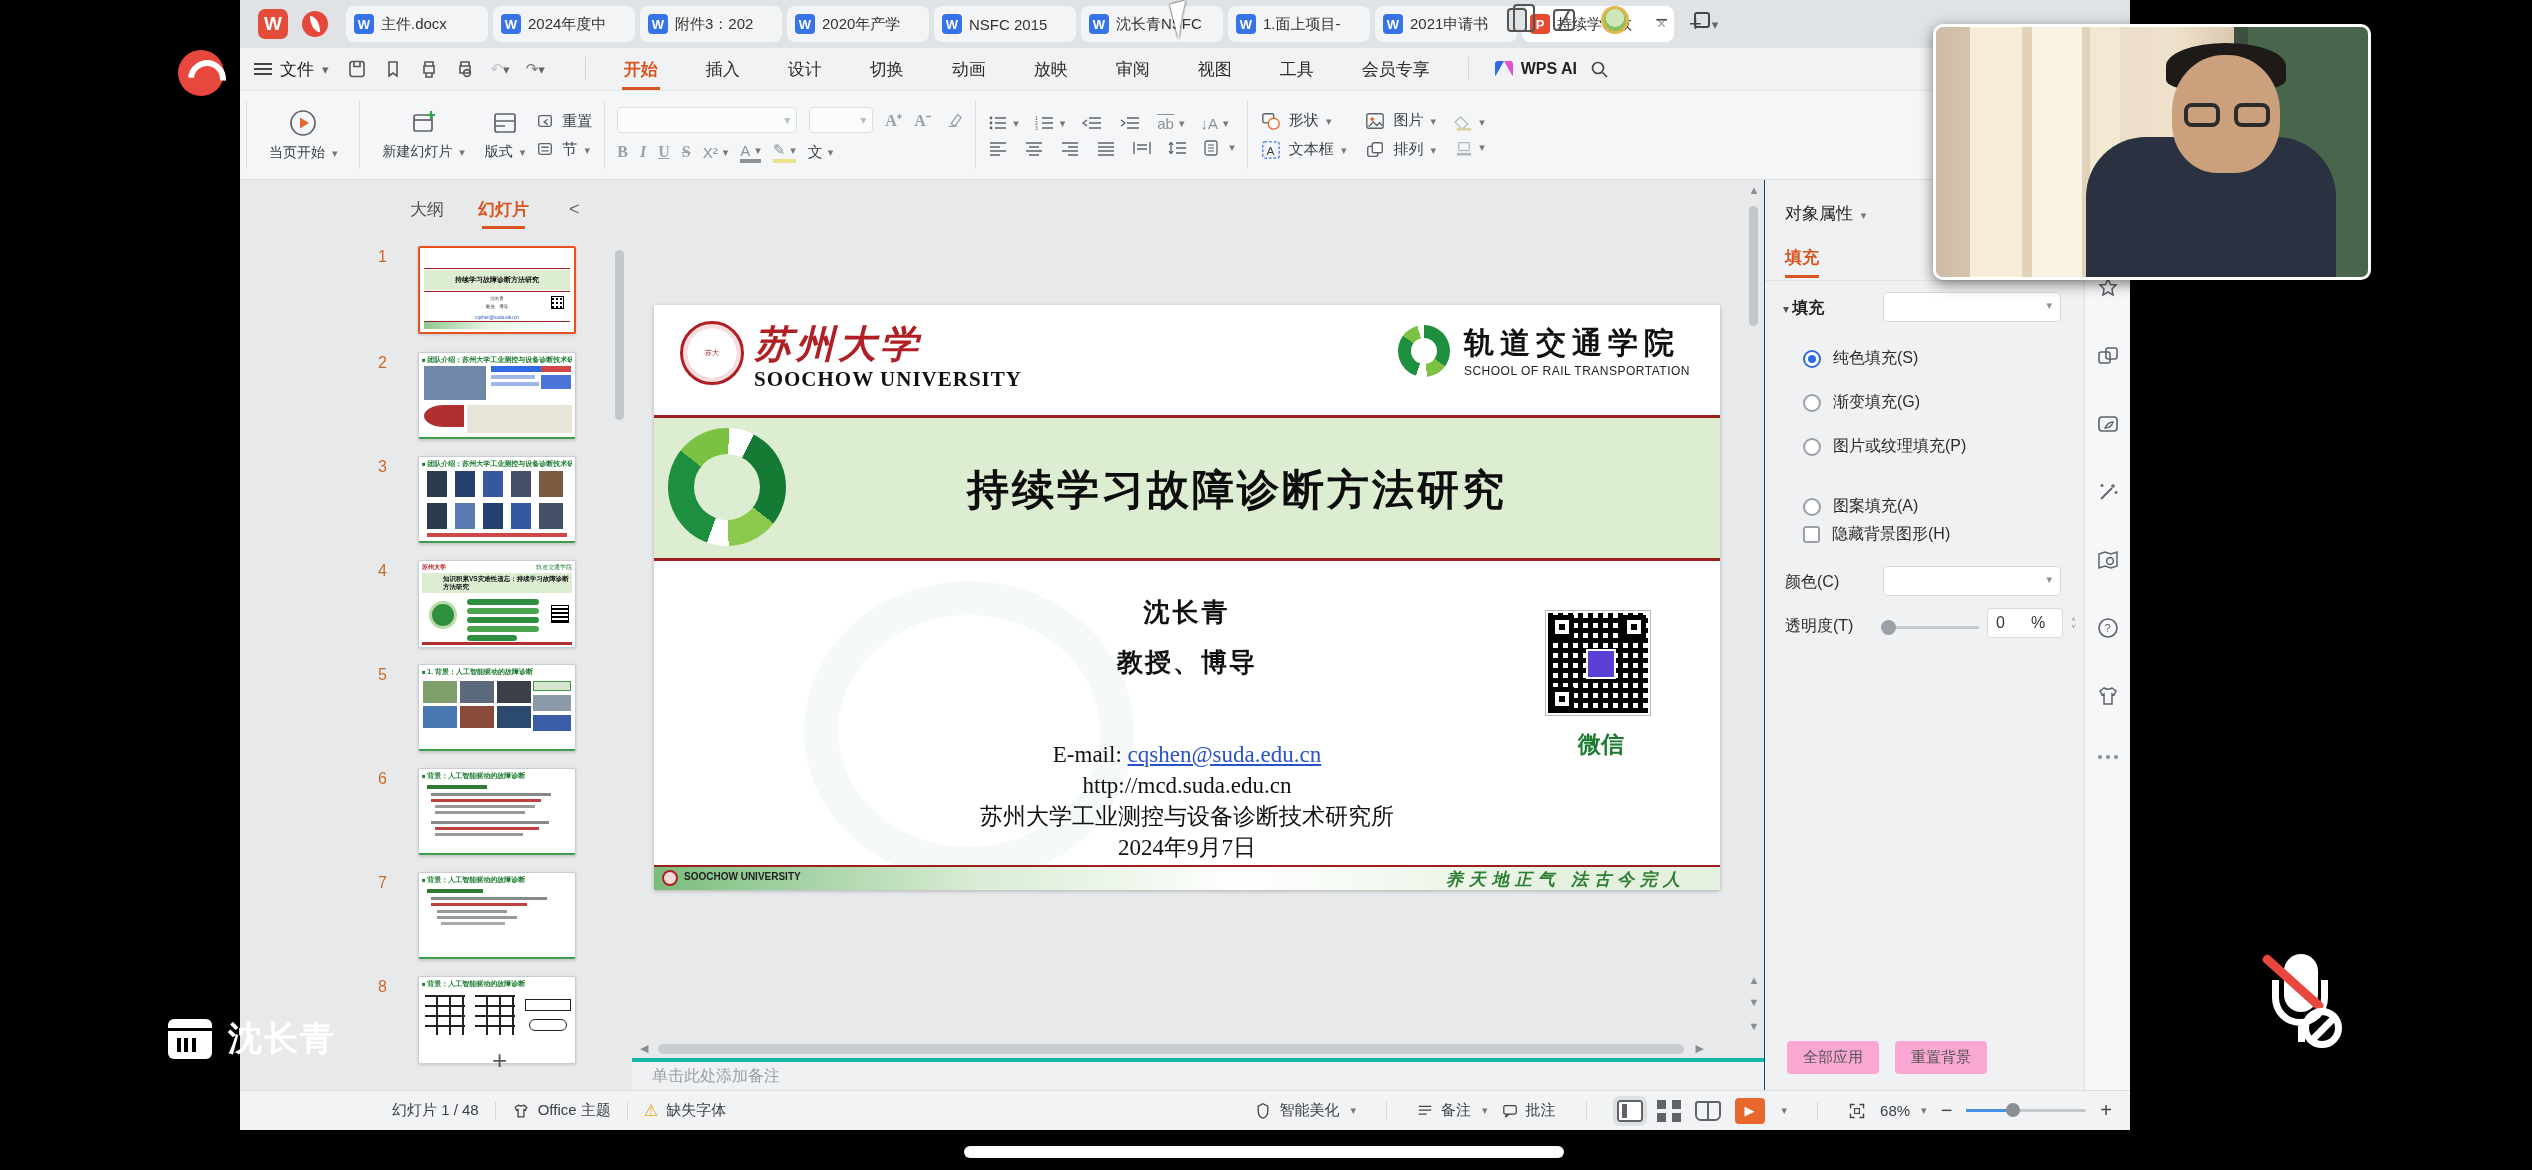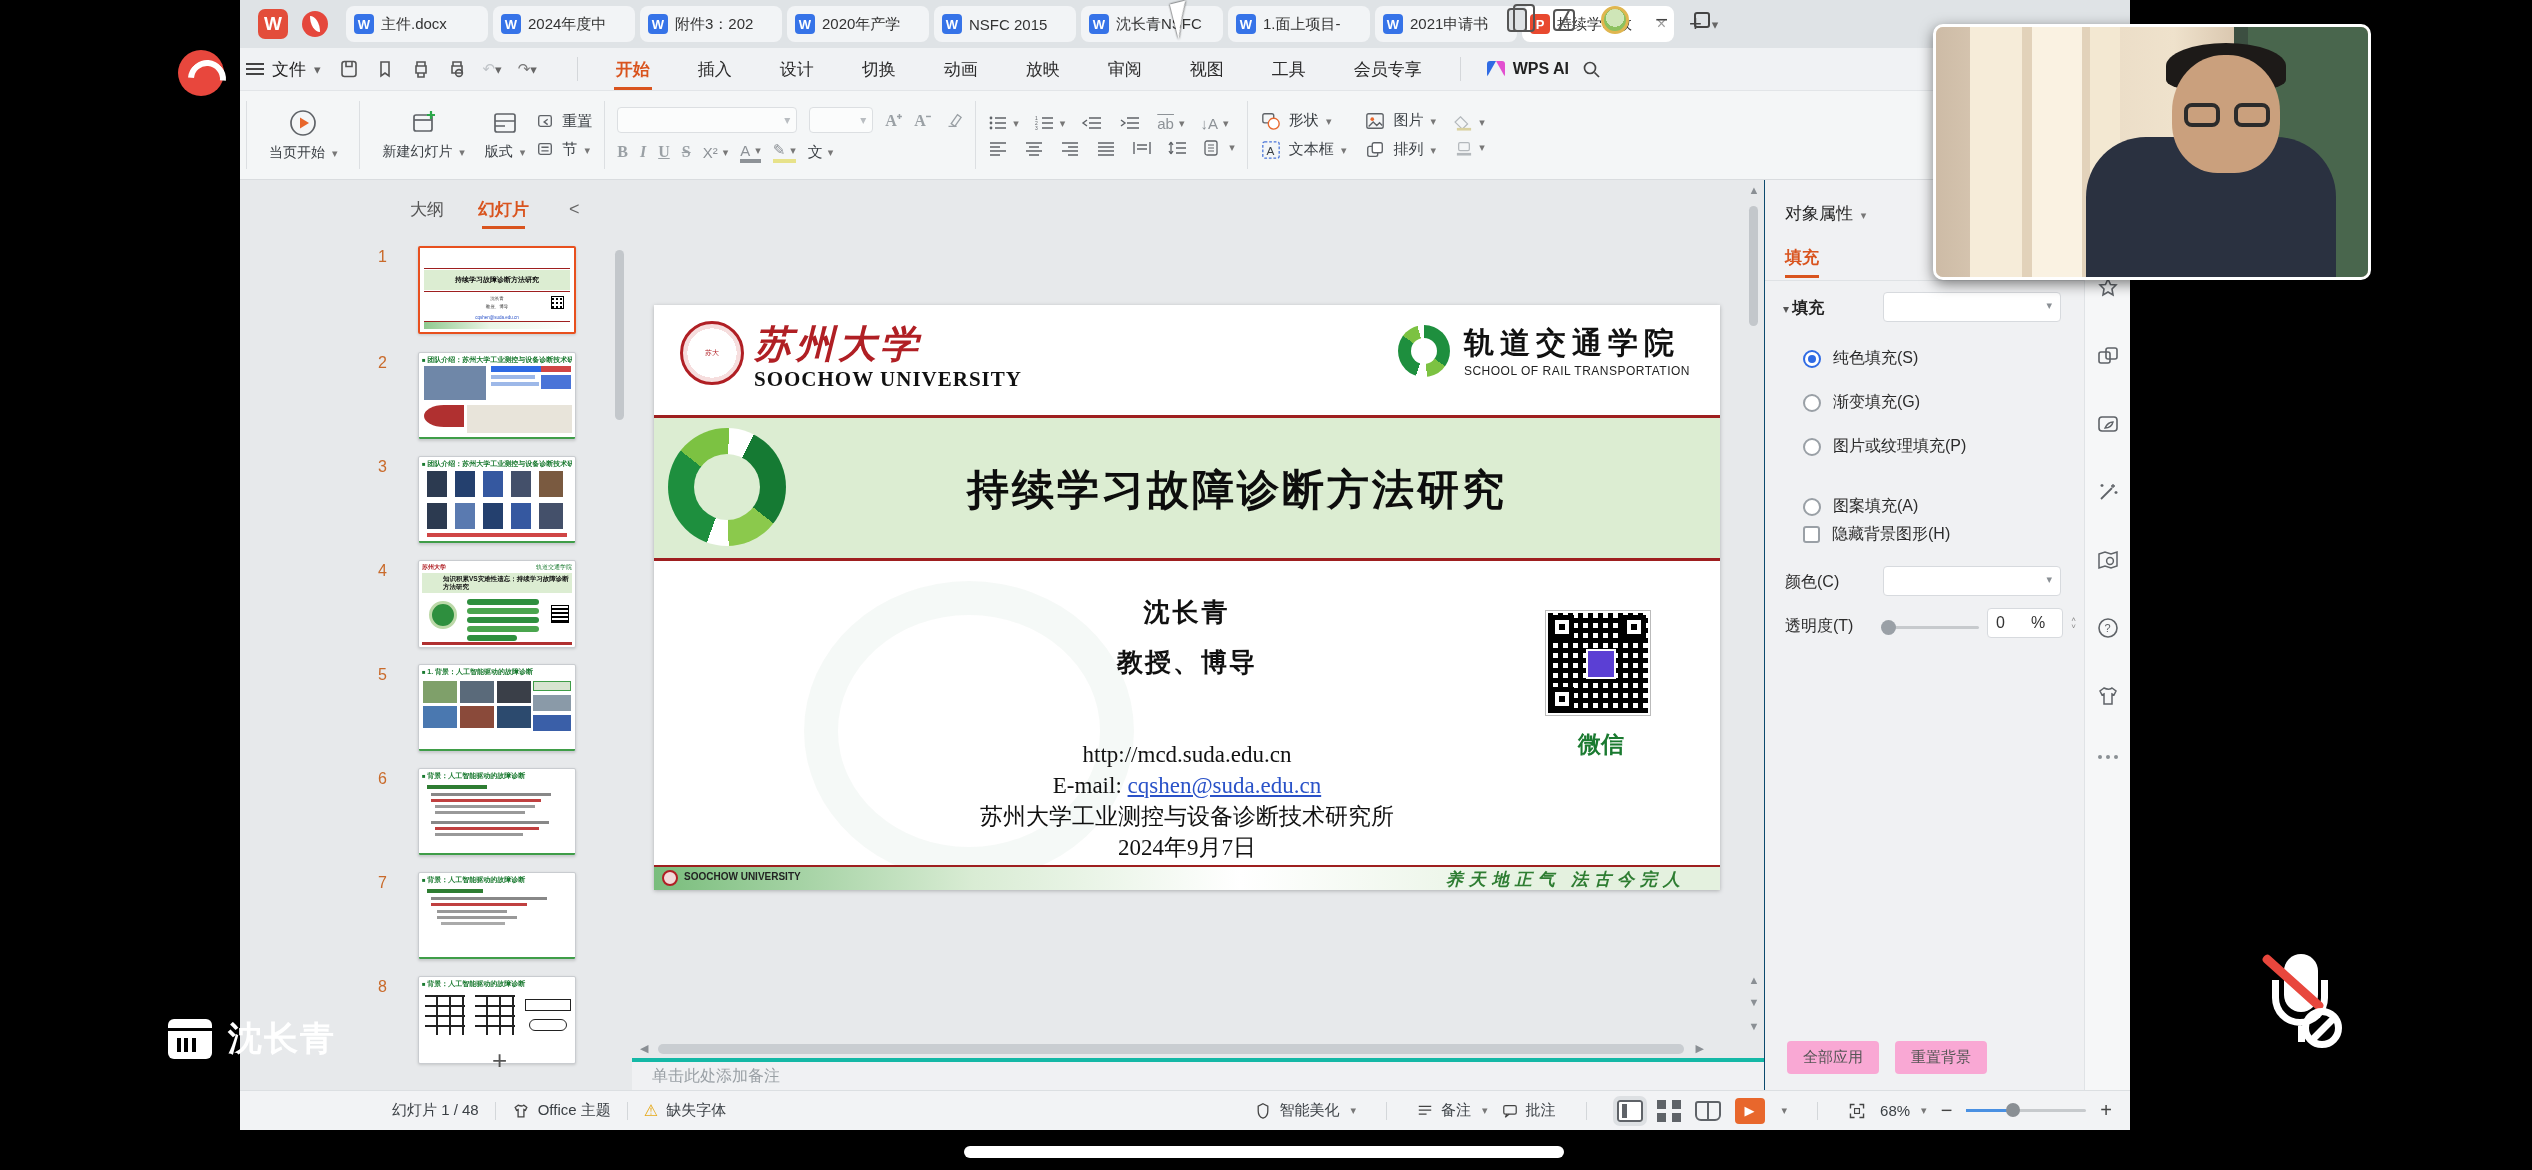--- a/index.html
+++ b/index.html
@@ -74,21 +74,21 @@
   .win-icons { position:absolute; right:420px; top:6px; display:flex; align-items:center; gap:26px; }
   .pages-ico { width:20px; height:24px; border:2px solid #555; border-radius:4px; position:relative; background:#dfe3e6; }
   .pages-ico::before { content:""; position:absolute; left:4px; top:-6px; width:18px; height:24px;
     border:2px solid #555; border-radius:4px; }
   .box-ico { width:22px; height:22px; border:2px solid #555; border-radius:4px; transform:rotate(0deg); position:relative; }
   .box-ico::after { content:""; position:absolute; left:8px; top:-2px; width:2px; height:22px; background:#555; transform:rotate(28deg); }
   .avatar { width:28px; height:28px; border-radius:50%; background:radial-gradient(circle at 50% 40%, #cfe6b8 0 9px, #8cc15f 9px); border:3px solid #e0b64f; }
   .win-min { font-size:22px; color:#444; } .win-restore { width:16px; height:16px; border:2px solid #444; border-radius:3px; }
 
   
-  .menubar { height:42px; background:#f0f2f4; display:flex; align-items:center; padding:0 6px; flex:0 0 auto; }
+  .menubar { height:42px; background:#f0f2f4; display:flex; align-items:center; padding:0 14px; flex:0 0 auto; }
   .file-btn { display:flex; align-items:center; gap:8px; font-size:17px; color:#222; margin-right:18px; }
   .hamb { width:18px; height:12px; border-top:2px solid #444; border-bottom:2px solid #444; position:relative; }
   .hamb::after { content:""; position:absolute; left:0; top:3px; width:18px; height:2px; background:#444; }
   .qbar { display:flex; align-items:center; gap:16px; margin-right:26px; color:#555; }
   .qbar svg { display:block; }
   .sep-v { width:1px; height:24px; background:#d4d7da; margin:0 14px; }
   .menu-item { font-size:17px; color:#2c2c2c; padding:0 24px; height:42px; display:flex; align-items:center; position:relative; }
   .menu-item.active { color:#d9541e; font-weight:bold; }
   .menu-item.active::after { content:""; position:absolute; left:22px; right:22px; bottom:0; height:3px; background:#d9541e; }
   .ai-badge { display:flex; align-items:center; gap:8px; font-weight:bold; color:#222; font-size:16px; margin:0 12px; }
@@ -723,22 +723,22 @@
             <div class="s-band">
               <span class="band-logo"></span>
               <div class="s-title">持续学习故障诊断方法研究</div>
             </div>
             <div class="redline" style="top:253px;"></div>
             <div class="s-body">
               <div class="watermark"></div>
               <div class="s-name">沈长青</div>
               <div class="s-role">教授、博导</div>
               <div class="s-contact">
+                <div><span>E-mail: </span><a>cqshen@suda.edu.cn</a></div>
                 <div>http://mcd.suda.edu.cn</div>
-                <div><span>E-mail: </span><a>cqshen@suda.edu.cn</a></div>
                 <div>苏州大学工业测控与设备诊断技术研究所</div>
                 <div>2024年9月7日</div>
               </div>
               <div class="qr">
                 <span class="pos p1"></span>
                   <span class="pos p2"></span>
                   <span class="pos p3"></span>
                 <span class="qcenter"></span>
               </div>
               <div class="qr-label">微信</div>

